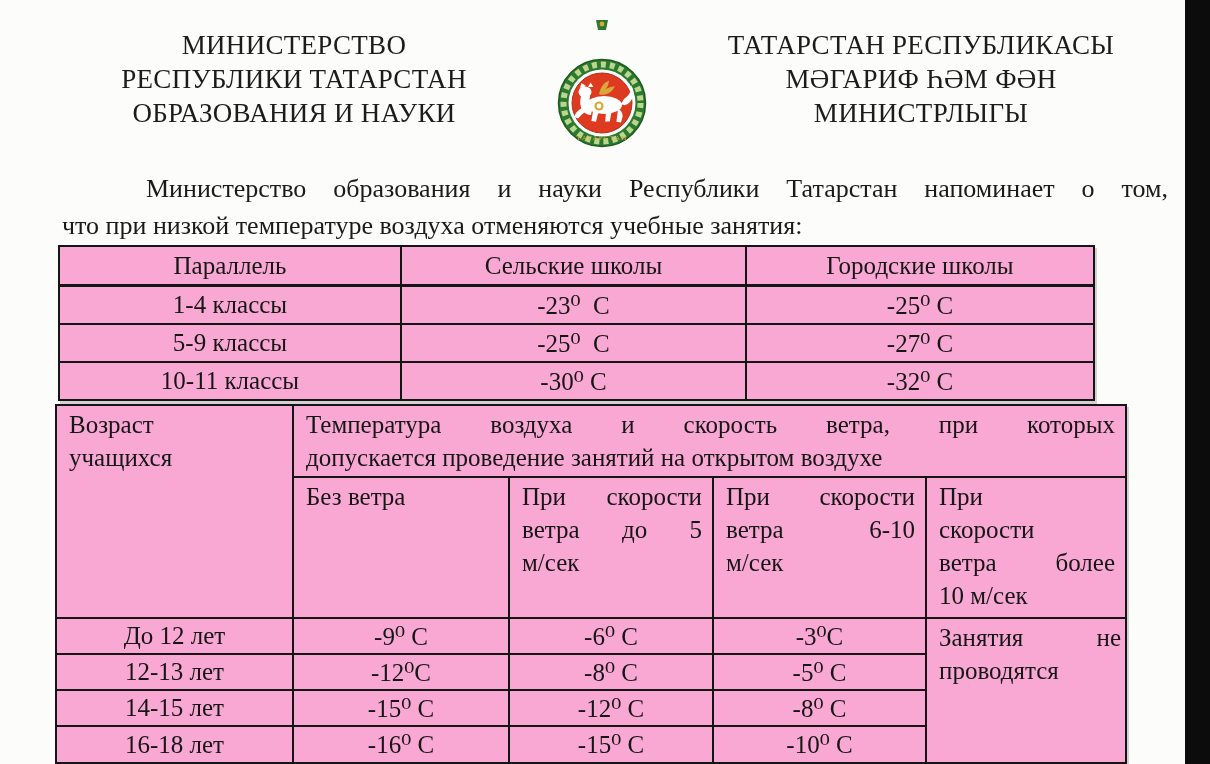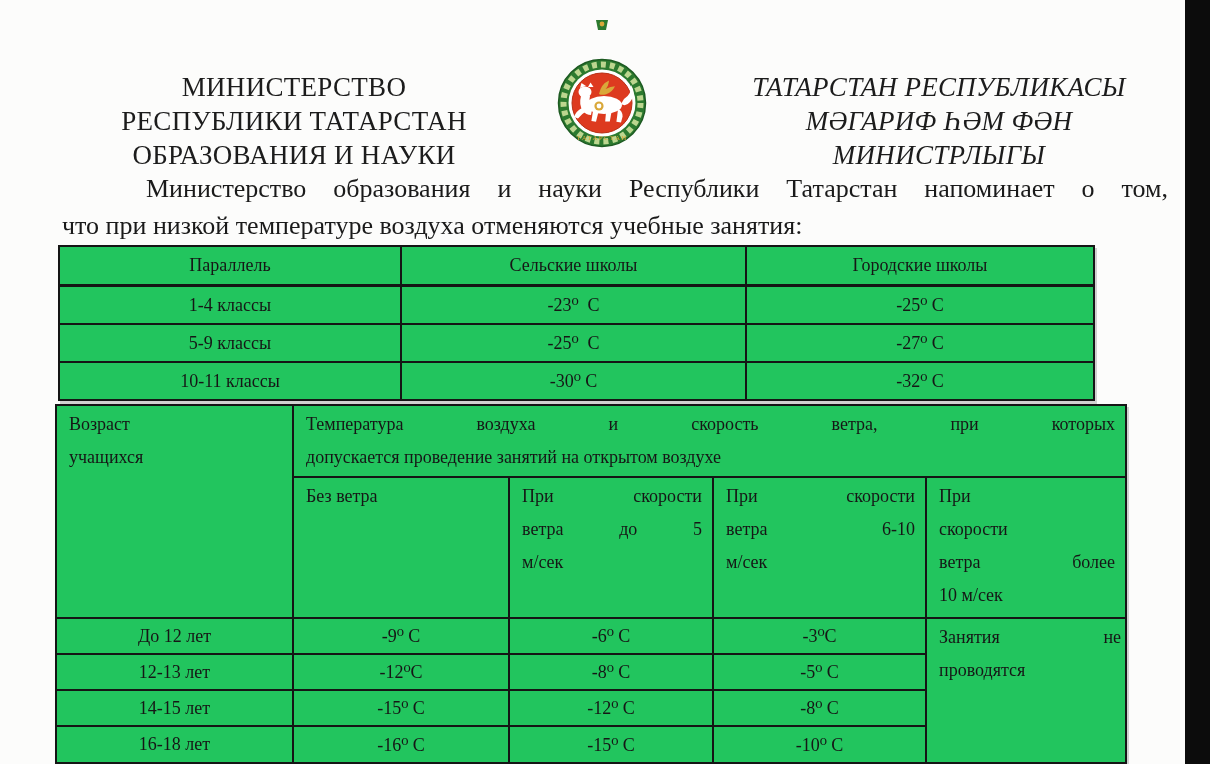--- a/index.html
+++ b/index.html
@@ -5,35 +5,35 @@
   html,body { margin:0; padding:0; }
   body {
     width:1210px; height:764px; overflow:hidden; position:relative;
     background:#fcfcfb; color:#1a1a1a;
     font-family:"Liberation Serif","DejaVu Serif",serif;
   }
   .page { position:absolute; inset:0; }
 
   
   .org-block { position:absolute; text-align:center; font-size:27px; line-height:34px;
-               letter-spacing:0.3px; color:#1c1c1c;margin-top:42px; }
+               letter-spacing:0.3px; color:#1c1c1c; }
   .org-left  { left:78px;  top:28px; width:432px; }
-  .org-right { left:709px; top:28px; width:460px;font-style:italic; }
+  .org-right { left:691px; top:28px; width:460px; }
   .emblem-wrap { position:absolute; left:540px; top:18px; width:124px; height:130px; }
 
   
   .intro { position:absolute; left:62px; top:170px; width:1106px;
            font-size:26px; font-weight:normal; line-height:37px; }
   .intro .indent { text-indent:84px; }
   .jline { text-align:justify; text-align-last:justify; }
 
   
   table { border-collapse:collapse; table-layout:fixed; position:absolute;
-          font-size:18px; color:#161616;
-          box-shadow:2px 3px 0 rgba(130,130,130,.35); background:#22c55e; }
+          font-size:25px; color:#161616;
+          box-shadow:2px 3px 0 rgba(130,130,130,.35); background:#f9a8d4; }
   th,td { border:2px solid #151515; overflow:hidden; }
 
   .t1 { left:58px; top:245px; width:1035px; }
   .t1 th { font-weight:normal; text-align:center; height:35px; border-bottom:3px solid #151515; }
   .t1 td { height:34px; text-align:center; vertical-align:middle;margin-left:24px; }
   .t1 .val { white-space:pre; }
 
   .t2 { left:55px; top:404px; width:1070px; }
   .t2 td { vertical-align:middle; }
   .t2 .hd { vertical-align:top; padding:2px 10px 2px 12px; font-weight:normal; }

